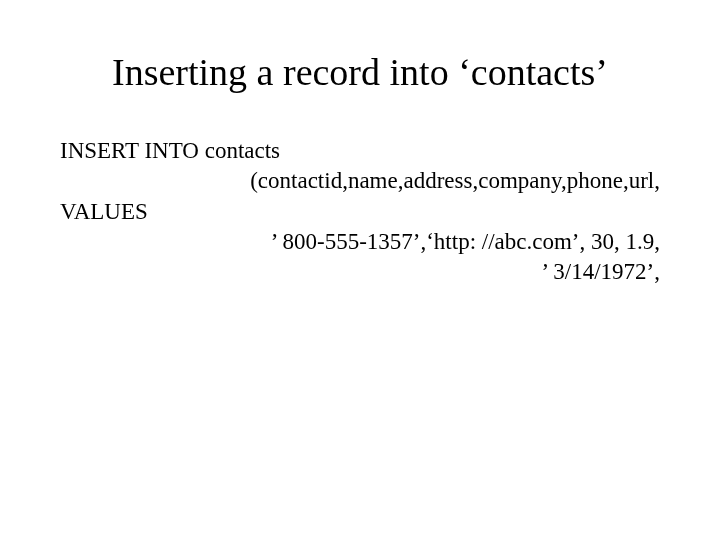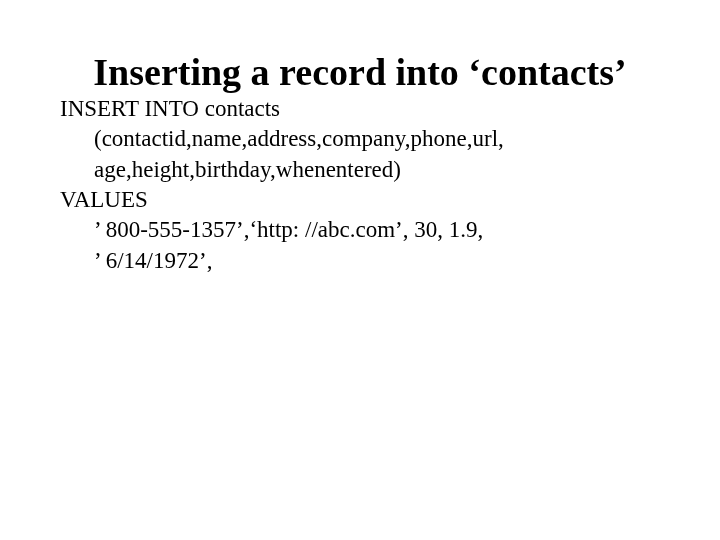--- a/index.html
+++ b/index.html
@@ -11,35 +11,36 @@
       width: 720px;
       height: 540px;
       background: #ffffff;
       font-family: "Times New Roman", Times, serif;
       color: #000000;
       padding: 50px 60px 40px 60px;
     }
     .title {
       font-size: 38px;
       text-align: center;
-      font-weight: bold;
+      font-weight: normal;
+      margin-bottom: 42px;
     }
     .body {
       font-size: 23px;
       line-height: 1.32;
     }
     .indent {
       margin-left: 34px;
+      text-align: right;
     }
   </style>
 </head>
 <body>
 
 <h1 class="title">Inserting a record into ‘contacts’</h1>
 
 <div class="body">
   <div>INSERT INTO contacts</div>
   <div class="indent">(contactid,name,address,company,phone,url,</div>
-  <div class="indent">age,height,birthday,whenentered)</div>
   <div>VALUES</div>
   <div class="indent">’ 800-555-1357’,‘http: //abc.com’, 30, 1.9,</div>
-  <div class="indent">’ 6/14/1972’,</div>
+  <div class="indent">’ 3/14/1972’,</div>
 </div>
 
 </body></html>

